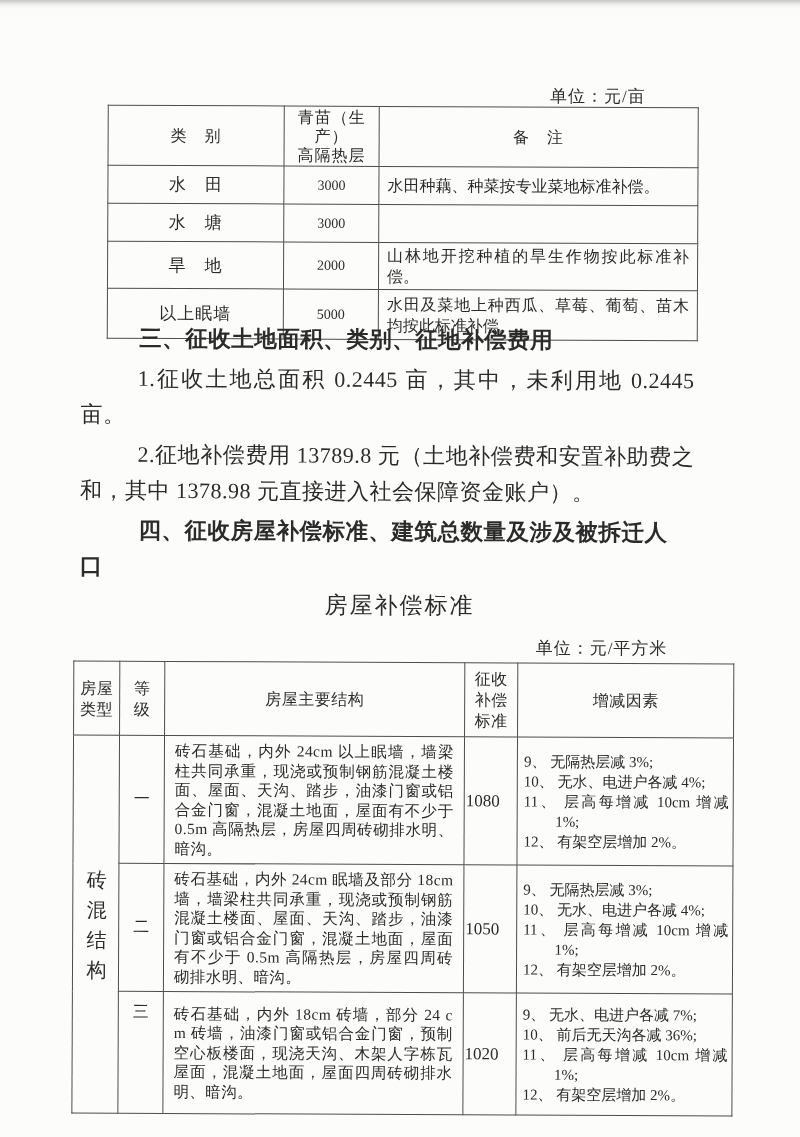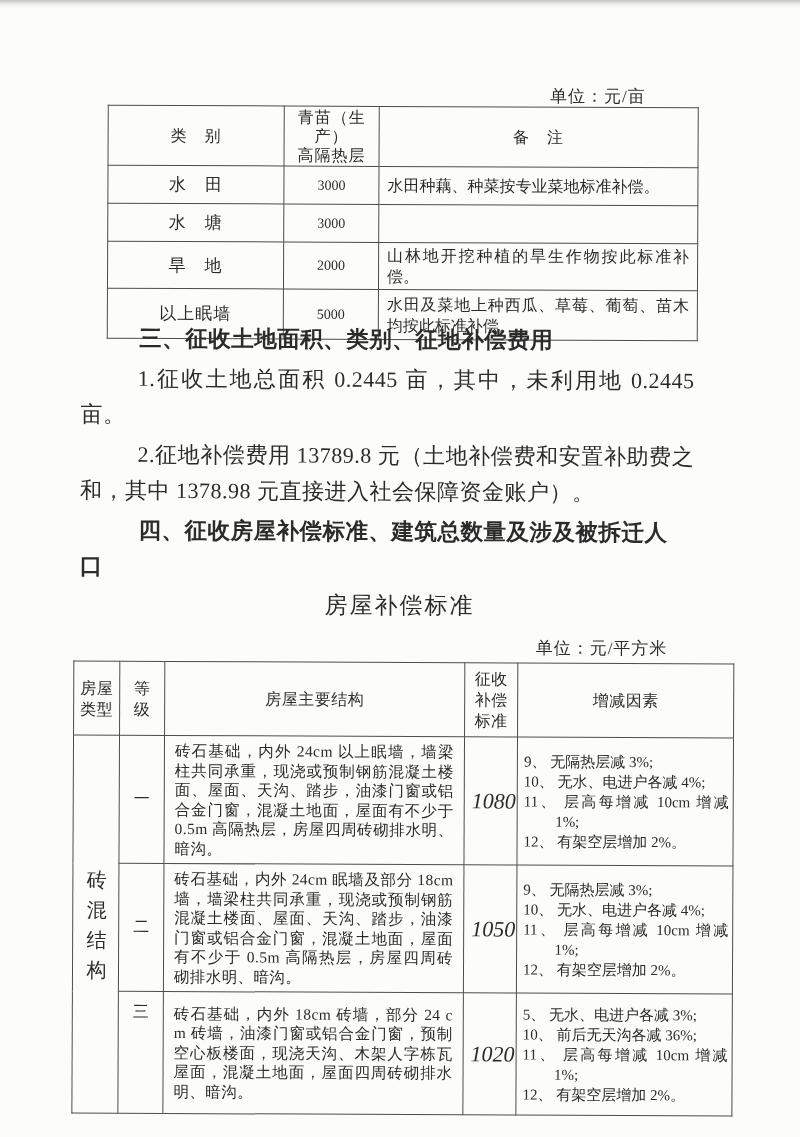--- a/index.html
+++ b/index.html
@@ -42,21 +42,21 @@
   
   .house-table{position:absolute;top:662px;left:74px;width:660px;font-size:16px;}
   .house-table .hdr{text-align:center;font-size:16px;line-height:21px;letter-spacing:.5px;padding:2px 4px;}
   .house-table .hdr-narrow{padding:12px 12px;}
   .hr-h{height:74px;} .hr-1{height:106px;} .hr-2{height:116px;} .hr-3{height:122px;}
   .type-cell{text-align:center;}
   .type-cell span{display:inline-block;width:18px;line-height:30px;font-size:20px;}
   .grade-cell{text-align:center;font-size:16px;}
   .grade-top{vertical-align:top;padding-top:10px;}
   .structure-cell{font-size:15.5px;line-height:19.5px;text-align:justify;padding:5px 10px;letter-spacing:.4px;}
-  .std-cell{text-align:right;font-size:22px;font-style:italic;}
+  .std-cell{text-align:left;font-size:17px;}
   .factors-cell{font-size:15px;line-height:20px;padding:4px 4px 4px 6px;vertical-align:middle;margin-top:28px;}
   .factors-cell div{padding-left:2.1em;text-indent:-2.1em;text-align:justify;}
 </style>
 </head>
 <body>
 
 <div class="scan-edge-top"></div>
 
 <div class="sheet">
 
@@ -150,21 +150,21 @@
         <div>10、 无水、电进户各减 4%;</div>
         <div>11、 层高每增减 10cm 增减 1%;</div>
         <div>12、 有架空层增加 2%。</div>
       </td>
     </tr>
     <tr class="hr-3">
       <td class="grade-cell grade-top">三</td>
       <td class="structure-cell">砖石基础，内外 18cm 砖墙，部分 24 cm 砖墙，油漆门窗或铝合金门窗，预制空心板楼面，现浇天沟、木架人字栋瓦屋面，混凝土地面，屋面四周砖砌排水明、暗沟。</td>
       <td class="std-cell">1020</td>
       <td class="factors-cell">
-        <div>5、 无水、电进户各减 3%;</div>
+        <div>9、 无水、电进户各减 7%;</div>
         <div>10、 前后无天沟各减 36%;</div>
         <div>11、 层高每增减 10cm 增减 1%;</div>
         <div>12、 有架空层增加 2%。</div>
       </td>
     </tr>
   </tbody>
     </table>
 
 </div>
 

